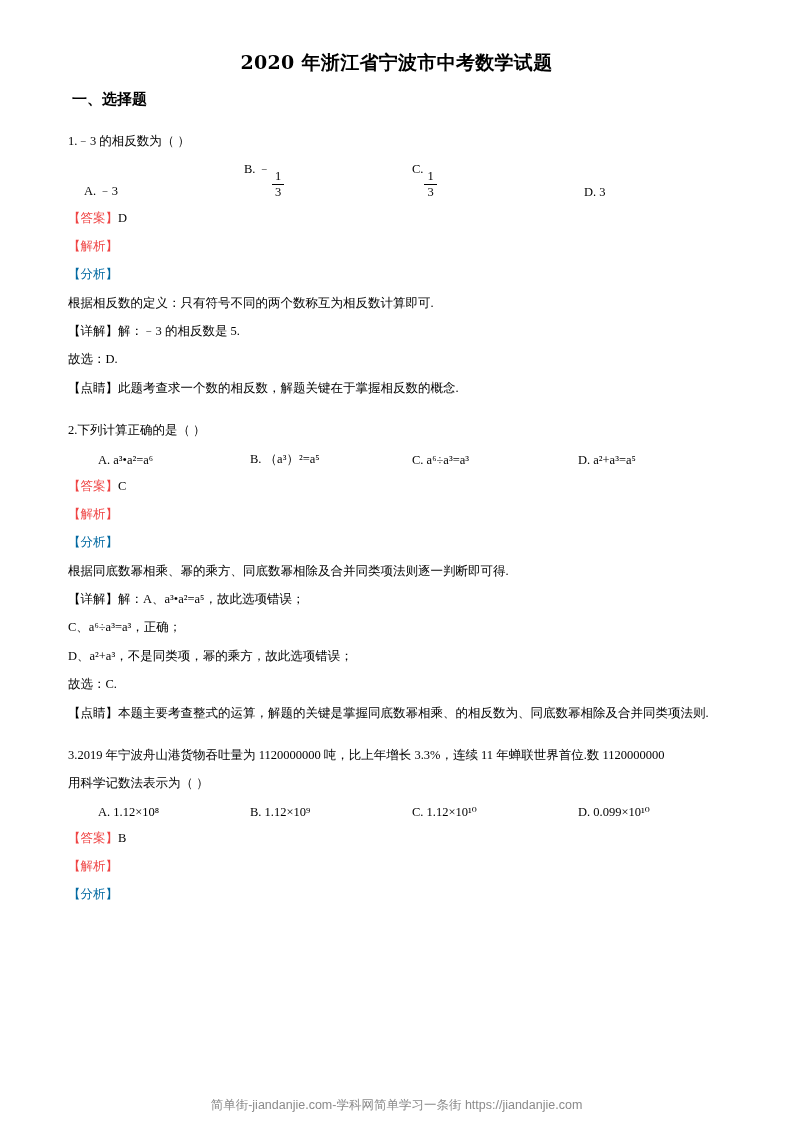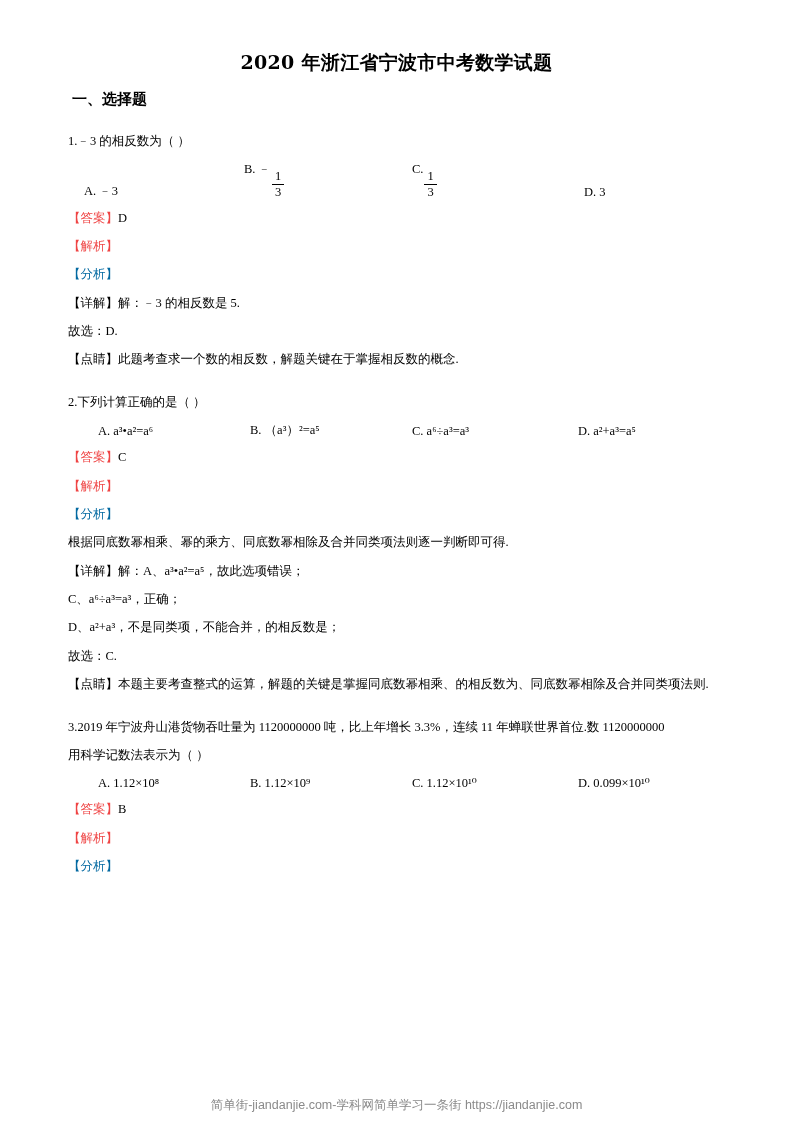--- a/index.html
+++ b/index.html
@@ -131,20 +131,21 @@
   </div>
 
   <div class="para">
     <span class="tag">【解析】</span>
   </div>
 
   <div class="para">
     <span class="tag-black">【分析】</span>
   </div>
 
+  <div class="para">根据相反数的定义：只有符号不同的两个数称互为相反数计算即可.</div>
 
   <div class="para">
     <span>【详解】</span><span>解：﹣3 的相反数是 5.</span>
   </div>
 
   <div class="para">故选：D.</div>
 
   <div class="para">
     <span>【点睛】</span><span>此题考查求一个数的相反数，解题关键在于掌握相反数的概念.</span>
   </div>
@@ -169,21 +170,21 @@
   <div class="para">
     <span class="tag-black">【分析】</span>
   </div>
 
   <div class="para">根据同底数幂相乘、幂的乘方、同底数幂相除及合并同类项法则逐一判断即可得.</div>
 
   <div class="para">
     <span>【详解】</span><span>解：A、a³•a²=a⁵，故此选项错误；</span>
   </div>
   <div class="para">C、a⁶÷a³=a³，正确；</div>
-  <div class="para">D、a²+a³，不是同类项，不能合并，的相反数是；</div>
+  <div class="para">D、a²+a³，不是同类项，幂的乘方，故此选项错误；</div>
 
   <div class="para">故选：C.</div>
 
   <div class="para">
     <span>【点睛】</span><span>本题主要考查整式的运算，解题的关键是掌握同底数幂相乘、的相反数为、同底数幂相除及合并同类项法则.</span>
   </div>
 
   <div class="q-line">3.2019 年宁波舟山港货物吞吐量为 1120000000 吨，比上年增长 3.3%，连续 11 年蝉联世界首位.数 1120000000</div>
   <div class="para">用科学记数法表示为（        ）</div>
 

